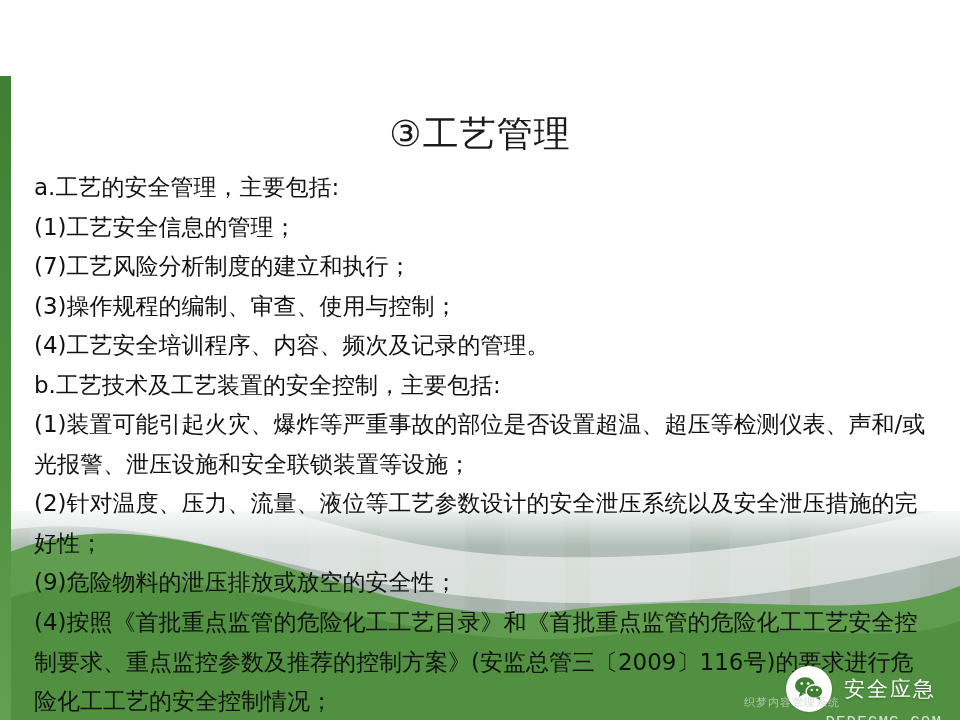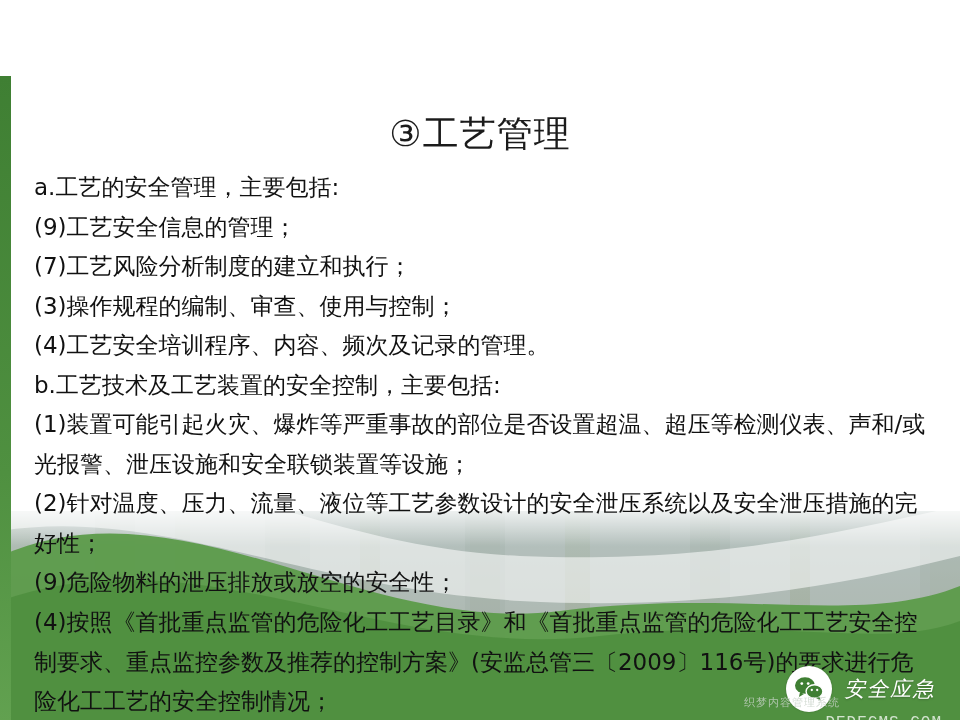--- a/index.html
+++ b/index.html
@@ -147,21 +147,20 @@
     align-items: center;
     justify-content: center;
     box-shadow: 0 0 2px rgba(0,0,0,0.25);
   }
   .wechat-label {
     color: #ffffff;
     font-size: 21px;
     letter-spacing: 2px;
     text-shadow: 0 1px 2px rgba(0,0,0,0.25);
     font-family: "DejaVu Sans", "Liberation Sans", sans-serif;
-    font-style: italic;
   }
   .dede-watermark {
     position: absolute;
     right: 18px;
     bottom: 4px;
     color: rgba(255,255,255,0.75);
     font-size: 16px;
     letter-spacing: 1px;
     font-family: Liberation Mono, monospace;
   }
@@ -218,21 +217,21 @@
       <path d="M0,30 C160,0 300,110 520,120 C720,128 840,95 960,70 L960,120 C840,150 700,175 520,165 C300,152 160,70 0,95 Z" fill="#ffffff" opacity="0.55"></path>
     </svg>
   </div>
 
   <div class="left-bar"></div>
 
   <div class="title">③工艺管理</div>
 
   <div class="body-text">
     <p class="lvl0">a.工艺的安全管理，主要包括:</p>
-    <p class="lvl1">(9)工艺安全信息的管理；</p>
+    <p class="lvl1">(1)工艺安全信息的管理；</p>
     <p class="lvl1">(7)工艺风险分析制度的建立和执行；</p>
     <p class="lvl1">(3)操作规程的编制、审查、使用与控制；</p>
     <p class="lvl1">(4)工艺安全培训程序、内容、频次及记录的管理。</p>
     <p class="lvl0">b.工艺技术及工艺装置的安全控制，主要包括:</p>
     <p class="lvl1">(1)装置可能引起火灾、爆炸等严重事故的部位是否设置超温、超压等检测仪表、声和/或光报警、泄压设施和安全联锁装置等设施；</p>
     <p class="lvl1">(2)针对温度、压力、流量、液位等工艺参数设计的安全泄压系统以及安全泄压措施的完好性；</p>
     <p class="lvl1">(9)危险物料的泄压排放或放空的安全性；</p>
     <p class="lvl1">(4)按照《首批重点监管的危险化工工艺目录》和《首批重点监管的危险化工工艺安全控制要求、重点监控参数及推荐的控制方案》(安监总管三〔2009〕116号)的要求进行危险化工工艺的安全控制情况；</p>
   </div>
 

